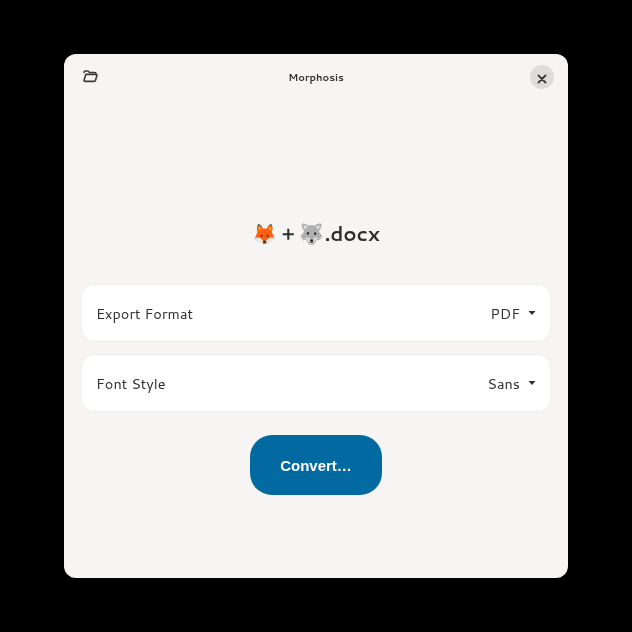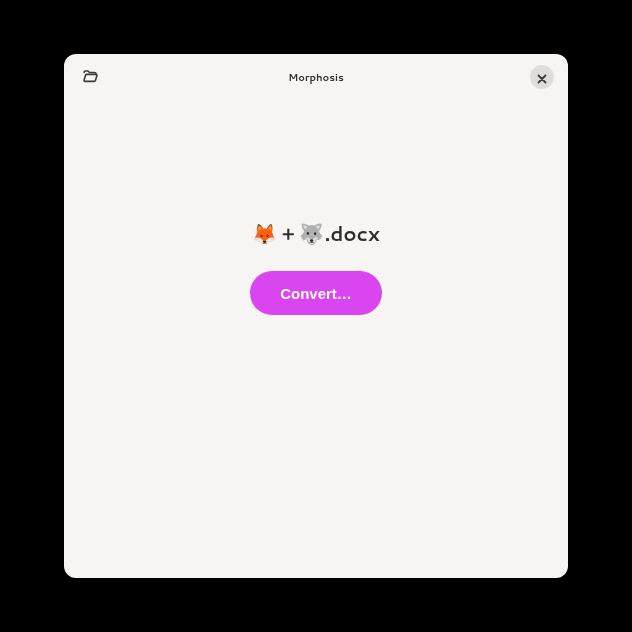--- a/index.html
+++ b/index.html
@@ -111,27 +111,27 @@
       gap: 6px;
       font-size: 14.5px;
       color: #2e2e2e;
     }
     .chevron {
       display: inline-flex;
       color: #2e2e2e;
     }
     .convert-btn {
       margin-top: 24px;
-      background: #d946ef;
+      background: #0369a1;
       color: #fff;
       font-weight: 700;
       font-size: 15px;
       border: none;
       border-radius: 22px;
-      height: 44px;
+      height: 60px;
       padding: 0 30px;
       cursor: pointer;
     }
   </style>
 </head>
 <body>
 
 <div class="window">
   <div class="headerbar">
     <div class="icon-btn">
@@ -153,16 +153,41 @@
   </div>
 
   <div class="content">
     <div class="filename">
       <span>🦊</span>
       <span>＋</span>
       <span>🐺</span>
       <span>.docx</span>
     </div>
 
+    <div class="options">
+      <div class="row-card">
+        <span class="row-label">Export Format</span>
+        <span class="row-value">
+          <span>PDF</span>
+          <span class="chevron">
+            <svg width="12" height="12" viewBox="0 0 12 12" fill="currentColor">
+              <path d="M2.5 4 L6 8 L9.5 4 Z"></path>
+            </svg>
+          </span>
+        </span>
+      </div>
+
+      <div class="row-card">
+        <span class="row-label">Font Style</span>
+        <span class="row-value">
+          <span>Sans</span>
+          <span class="chevron">
+            <svg width="12" height="12" viewBox="0 0 12 12" fill="currentColor">
+              <path d="M2.5 4 L6 8 L9.5 4 Z"></path>
+            </svg>
+          </span>
+        </span>
+      </div>
+    </div>
 
     <button class="convert-btn">Convert…</button>
   </div>
 </div>
 
 </body></html>

